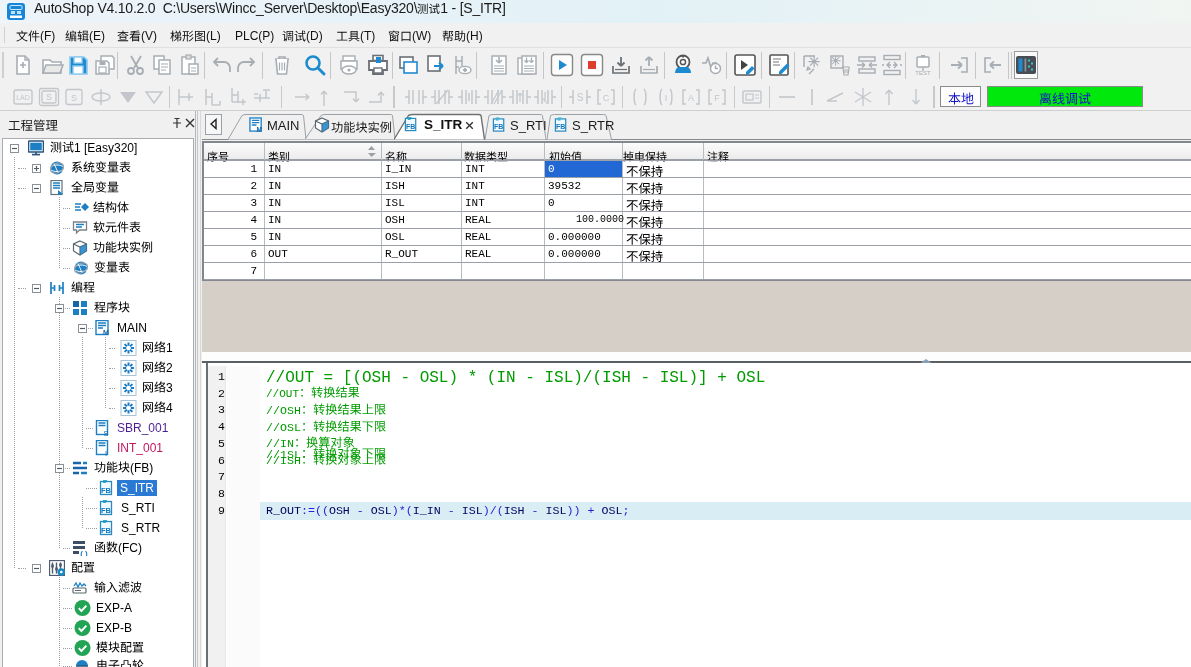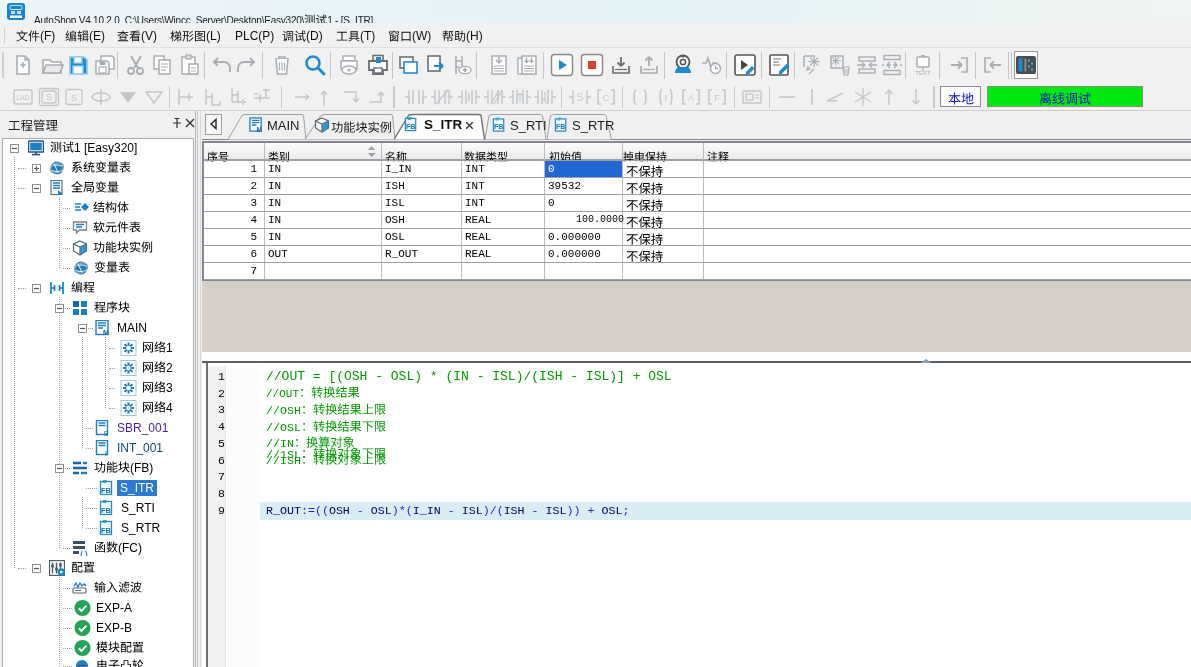--- a/index.html
+++ b/index.html
@@ -95,21 +95,21 @@
     </defs>
   </svg>
 <div class="a" style="left:0;top:0;width:1191px;height:23px;background:linear-gradient(90deg,#edf4fa,#e2f1f6 55%,#f1f5f2)"></div>
 <svg class="a" style="left:7px;top:3px" width="18" height="17" viewBox="0 0 18 17">
 <rect x="0" y="0" width="18" height="17" rx="3" fill="#1886d8"></rect>
 <rect x="3" y="2.5" width="12" height="4" rx="1" fill="none" stroke="#fff" stroke-width="0.8"></rect>
 <rect x="4" y="8" width="4" height="3" fill="#bfe0f5"></rect>
     <rect x="10" y="8" width="4" height="3" fill="#bfe0f5"></rect>
 <rect x="3" y="12.5" width="12" height="2.5" fill="#fff"></rect>
 </svg>
-<div class="a" style="left:34px;top:14px;font-size:10px;letter-spacing:-0.22px;color:#1b1b1b">AutoShop V4.10.2.0&nbsp; C:\Users\Wincc_Server\Desktop\Easy320\<svg class="z" width="23" height="11.5" viewBox="0 0 2000 1000" style="vertical-align:-1.5px;">
+<div class="a" style="left:34px;top:0;font-size:14px;letter-spacing:-0.22px;color:#1b1b1b">AutoShop V4.10.2.0&nbsp; C:\Users\Wincc_Server\Desktop\Easy320\<svg class="z" width="23" height="11.5" viewBox="0 0 2000 1000" style="vertical-align:-1.5px;">
       <use href="#u6D4B"></use>
       <use href="#u8BD5" x="1000"></use>
     </svg>1 - [S_ITR]</div>
 <div class="a" style="left:0;top:23px;width:1191px;height:24px;background:#f1f1f1"></div>
 <div class="a" style="left:16px;top:29px;font-size:12px;color:#111"><svg class="z" width="24" height="12" viewBox="0 0 2000 1000" style="vertical-align:-1.6px;">
       <use href="#u6587"></use>
       <use href="#u4EF6" x="1000"></use>
     </svg>(F)</div>
 <div class="a" style="left:65px;top:29px;font-size:12px;color:#111"><svg class="z" width="24" height="12" viewBox="0 0 2000 1000" style="vertical-align:-1.6px;">
       <use href="#u7F16"></use>
@@ -693,21 +693,21 @@
     <rect x="1.5" y="0.5" width="11" height="14" fill="#fff" stroke="#1c7fc4" stroke-width="1.4"></rect>
     <path d="M3.5 3h7M3.5 5.5h7" stroke="#1c7fc4" stroke-width="1.3"></path>
     <text x="11" y="15.5" font-size="7.5" fill="#1565a8" text-anchor="middle" font-family="Liberation Sans">S</text>
   </svg>
 <div class="a" style="left:117px;top:420.5px;color:#4c1d95;font-size:12px">SBR_001</div>
 <svg class="a" style="left:95px;top:440px" width="16" height="16" viewBox="0 0 16 16">
     <rect x="1.5" y="0.5" width="11" height="14" fill="#fff" stroke="#1c7fc4" stroke-width="1.4"></rect>
     <path d="M3.5 3h7M3.5 5.5h7" stroke="#1c7fc4" stroke-width="1.3"></path>
     <text x="11" y="15.5" font-size="7.5" fill="#1565a8" text-anchor="middle" font-family="Liberation Sans">I</text>
   </svg>
-<div class="a" style="left:117px;top:440.5px;color:#0c4a6e;font-size:12px">INT_001</div>
+<div class="a" style="left:117px;top:440.5px;color:#be185d;font-size:12px">INT_001</div>
 <svg class="a" style="left:54.5px;top:463.5px" width="9" height="9" viewBox="0 0 9 9">
     <rect x="0.5" y="0.5" width="8" height="8" fill="#fff" stroke="#8a9096"></rect>
     <path d="M2 4.5h5" stroke="#505a60" stroke-width="1.2"></path>
   </svg>
 <svg class="a" style="left:72px;top:460px" width="16" height="16" viewBox="0 0 16 16">
     <path d="M1 3h8M1 8h14M1 13h6" stroke="#1565a8" stroke-width="2.6"></path>
     <path d="M11 3h4M9 13h6" stroke="#1c7fc4" stroke-width="2.6"></path>
   </svg>
 <div class="a" style="left:94px;top:460.5px;color:#000;font-size:12px"><svg class="z" width="36" height="12" viewBox="0 0 3000 1000" style="vertical-align:-1.6px;">
       <use href="#u529F"></use>
@@ -980,21 +980,21 @@
 <div class="a" style="left:202px;top:361px;width:989px;height:2px;background:#5a5f63"></div>
 <svg class="a" style="left:919px;top:357px" width="14" height="7" viewBox="0 0 14 7">
     <path d="M0 7l7-5 7 5z" fill="#8aa0b8"></path>
   </svg>
 <div class="a" style="left:202px;top:363px;width:989px;height:304px;background:#fff"></div>
 <div class="a" style="left:206px;top:363px;width:2px;height:304px;background:#6a6f73"></div>
 <div class="a" style="left:208px;top:366px;width:18px;height:301px;background:#f1f1f1;border-right:1px solid #e6e6e6"></div>
 <div class="a" style="left:227px;top:366px;width:33px;height:301px;background:#fbfbfb"></div>
 <div class="a" style="left:260px;top:502px;width:931px;height:18px;background:#d9edf4"></div>
 <div class="a mono" style="left:218px;top:369.8px;font-size:11.5px;color:#000">1</div>
-<div class="a mono" style="left:266px;top:369.3px;font-size:13px;white-space:nowrap"><span style="color:#009b00">//OUT&nbsp;=&nbsp;[(OSH&nbsp;-&nbsp;OSL)&nbsp;*&nbsp;(IN&nbsp;-&nbsp;ISL)/(ISH&nbsp;-&nbsp;ISL)]&nbsp;+&nbsp;OSL</span></div>
+<div class="a mono" style="left:266px;top:369.3px;font-size:16px;white-space:nowrap"><span style="color:#009b00">//OUT&nbsp;=&nbsp;[(OSH&nbsp;-&nbsp;OSL)&nbsp;*&nbsp;(IN&nbsp;-&nbsp;ISL)/(ISH&nbsp;-&nbsp;ISL)]&nbsp;+&nbsp;OSL</span></div>
 <div class="a mono" style="left:218px;top:386.58px;font-size:11.5px;color:#000">2</div>
 <div class="a mono" style="left:266px;top:386.08px;font-size:11px;white-space:nowrap"><span style="color:#009b00">//OUT</span><svg class="z" width="12.2" height="12.2" viewBox="0 0 1000 1000" style="vertical-align:-1.6px;color:#009b00">
       <use href="#uFF1A"></use>
     </svg><svg class="z" width="48.8" height="12.2" viewBox="0 0 4000 1000" style="vertical-align:-1.6px;color:#009b00">
       <use href="#u8F6C"></use>
       <use href="#u6362" x="1000"></use>
       <use href="#u7ED3" x="2000"></use>
       <use href="#u679C" x="3000"></use>
     </svg></div>
 <div class="a mono" style="left:218px;top:403.36px;font-size:11.5px;color:#000">3</div>

